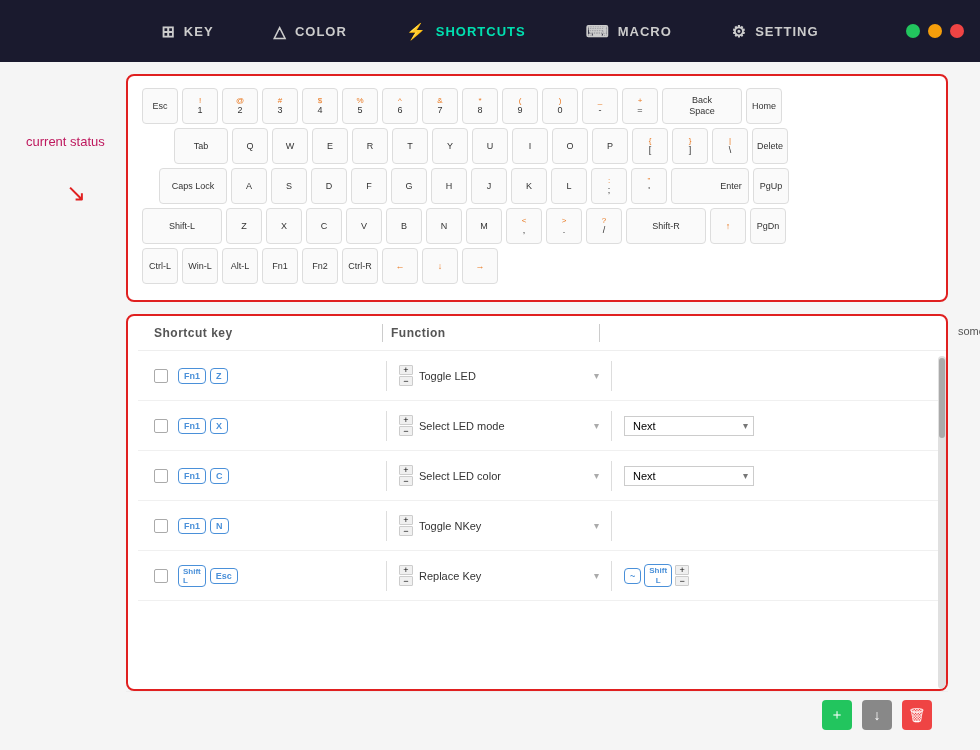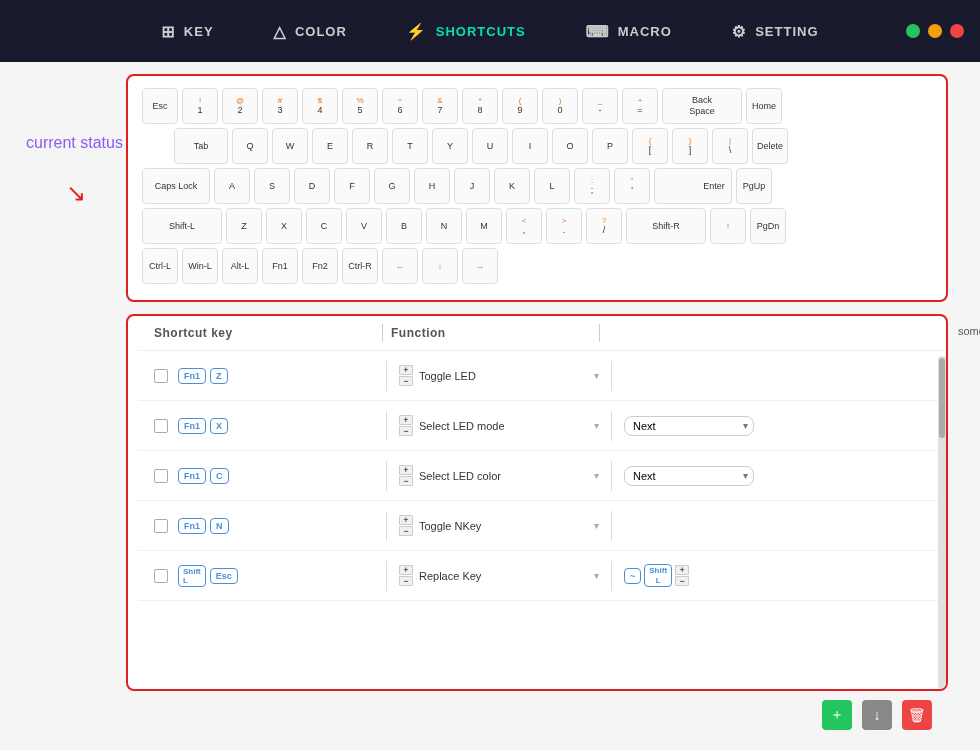--- a/index.html
+++ b/index.html
@@ -40,22 +40,22 @@
       border: 2px solid #e02020;
       border-radius: 8px;
       background: #fff;
       padding: 12px 14px;
       position: relative;
     }
     .current-status-label {
       position: absolute;
       left: -100px;
       top: 60px;
-      color: #8b5cf6;
-      font-size: 16px;
+      color: #be185d;
+      font-size: 13px;
       white-space: nowrap;
     }
     .arrow-down-left {
       position: absolute;
       left: -60px;
       top: 105px;
       color: #e02020;
       font-size: 24px;
     }
 
@@ -75,21 +75,21 @@
       min-height: 36px;
       cursor: pointer;
       white-space: nowrap;
       text-align: center;
       line-height: 1.2;
     }
     .key .top-char { color: #e87820; font-size: 8px; }
     .key .bottom-char { color: #333; font-size: 9px; }
     .key .single { font-size: 9px; }
     .key.tab-key { min-width: 54px; margin-left: 32px; }
-    .key.caps-key { min-width: 68px; }
+    .key.caps-key { min-width: 68px; margin-left: 17px; }
     .key.shift-l { min-width: 80px; }
     .key.shift-r { min-width: 80px; }
     .key.enter-key { min-width: 78px; padding-left: 44px; }
     .key.space-key { flex: 1; min-width: 200px; }
     .key.backspace-key { min-width: 80px; }
     .key.color-bracket { color: #2563eb; font-size: 8px; }
     .key.color-orange { color: #e87820; }
     .key-std { width: 36px; }
 
     
@@ -177,21 +177,21 @@
       width: 14px; height: 10px; background: #f0f0f0; border: 1px solid #ccc;
       display: flex; align-items: center; justify-content: center;
       font-size: 9px; cursor: pointer; border-radius: 1px;
     }
     .sh-func-label { font-size: 11px; color: #333; flex: 1; }
     .sh-chevron { color: #aaa; font-size: 10px; margin-left: 4px; }
     .sh-divider2 { width: 1px; background: #ddd; height: 30px; margin: 0 12px; }
     .sh-param { flex: 1; display: flex; align-items: center; gap: 6px; }
     .sh-select {
       border: 1px solid #ccc;
-      border-radius: 8px;
+      border-radius: 0;
       padding: 3px 22px 3px 8px;
       font-size: 11px;
       background: #fff;
       appearance: none;
       position: relative;
       min-width: 130px;
       cursor: pointer;
     }
     .sh-select-wrap {
       position: relative; display: inline-flex; align-items: center;

